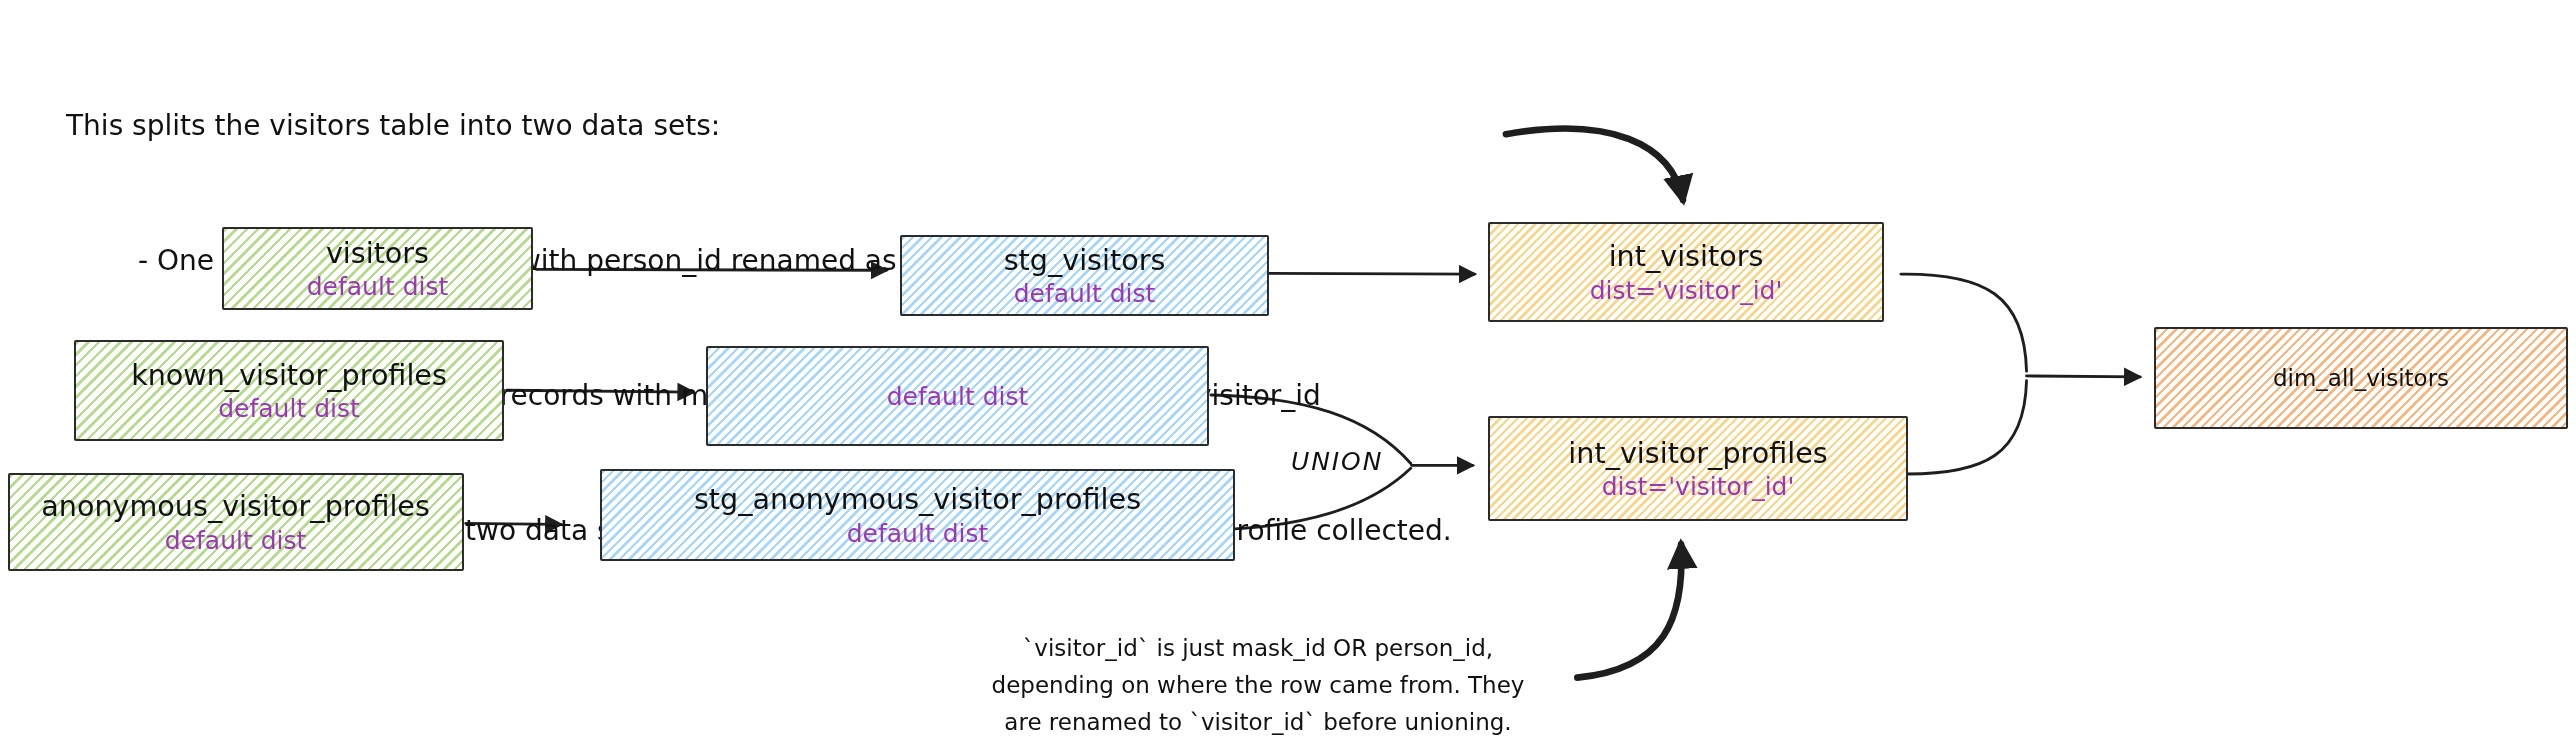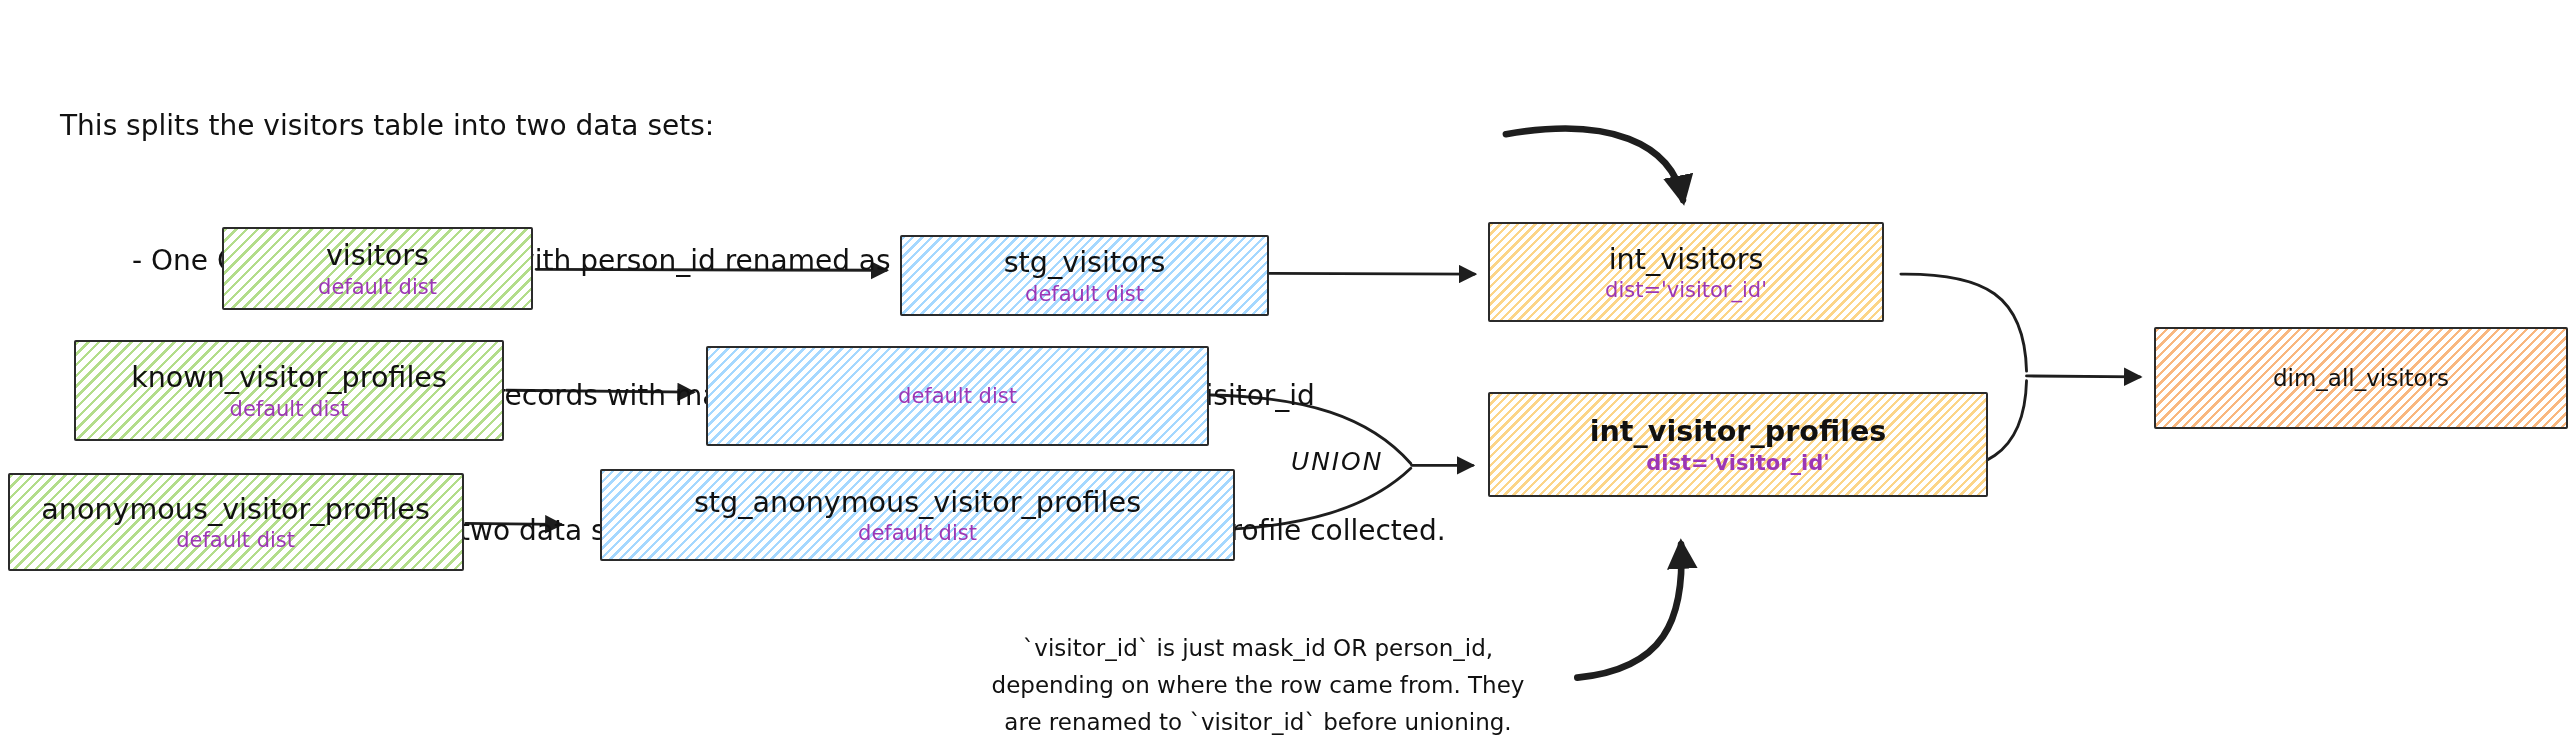--- a/index.html
+++ b/index.html
@@ -31,21 +31,21 @@
     gap:2.9px;
     background-color:#ffffff;
   }
   .node.green{background-image:repeating-linear-gradient(135deg,var(--green) 0px,var(--green) 2.4px,transparent 2.4px,transparent 7.6px);}
   .node.blue{background-image:repeating-linear-gradient(135deg,var(--blue) 0px,var(--blue) 2.4px,transparent 2.4px,transparent 6.7px);}
   .node.yellow{background-image:repeating-linear-gradient(135deg,var(--yellow) 0px,var(--yellow) 2.4px,transparent 2.4px,transparent 6.2px);}
   .node.orange{background-image:repeating-linear-gradient(135deg,var(--orange) 0px,var(--orange) 2.4px,transparent 2.4px,transparent 6.7px);}
 
   .node-title{font-size:28.6px;color:#111;white-space:nowrap;}
   .node-title.big{font-size:23px;}
-  .node-sub{font-size:21px;color:var(--purple);white-space:nowrap;}
+  .node-sub{font-size:25px;color:var(--purple);white-space:nowrap;}
 </style>
 </head>
 <body>
 
 <div id="canvas">
 
   <svg class="wires" viewBox="0 0 2706 787">
     <defs>
       <marker id="arr" viewBox="0 0 10 10" refX="8.5" refY="5" markerWidth="6.5" markerHeight="6.5" orient="auto-start-reverse">
         <path d="M0 0 L10 5 L0 10 z" fill="#1e1e1e"></path>
@@ -65,21 +65,21 @@
       <path d="M 1997 288 C 2085 287 2127 310 2129 390"></path>
       <path d="M 1999 498 C 2085 499 2127 478 2129 400"></path>
       <path d="M 2129 395 L 2248 396" marker-end="url(#arr)"></path>
     </g>
     <g stroke="#1e1e1e" stroke-width="7" fill="none" stroke-linecap="round">
       <path d="M 1582 141 C 1690 122 1756 150 1768 210" marker-end="url(#arrBig)"></path>
       <path d="M 1657 712 C 1748 703 1770 652 1766 572" marker-end="url(#arrBig)"></path>
     </g>
   </svg>
 
-  <div class="note" style="left:60px;top:13.3px;">
+  <div class="note" style="left:66px;top:13.3px;">
     <div>This splits the visitors table into two data sets:</div>
     <div class="indent">- One CTE with all records, with person_id renamed as visitor_id.</div>
     <div class="indent">- One CTE filtered to only records with mask_ids, with mask_id renamed as visitor_id</div>
     <div class="indent">- One CTE to union the two data sets, which results in a grain of one row per profile collected.</div>
   </div>
 
   <div class="node green" style="left:222px;top:227px;width:311px;height:83px;">
     <div class="node-title">visitors</div>
     <div class="node-sub">default dist</div>
   </div>
@@ -106,21 +106,21 @@
   <div class="node blue" style="left:600px;top:469px;width:635px;height:92px;">
     <div class="node-title">stg_anonymous_visitor_profiles</div>
     <div class="node-sub">default dist</div>
   </div>
 
   <div class="node yellow" style="left:1488px;top:222px;width:396px;height:100px;">
     <div class="node-title">int_visitors</div>
     <div class="node-sub">dist='visitor_id'</div>
   </div>
 
-  <div class="node yellow" style="left:1488px;top:392px;width:500px;height:105px;font-weight:bold;">
+  <div class="node yellow" style="left:1488px;top:416px;width:420px;height:105px;">
     <div class="node-title">int_visitor_profiles</div>
     <div class="node-sub">dist='visitor_id'</div>
   </div>
 
   <div class="node orange" style="left:2154px;top:327px;width:414px;height:102px;">
     <div class="node-title big">dim_all_visitors</div>
   </div>
 
   <div class="union-label" style="left:1291px;top:447px;">UNION</div>
 

